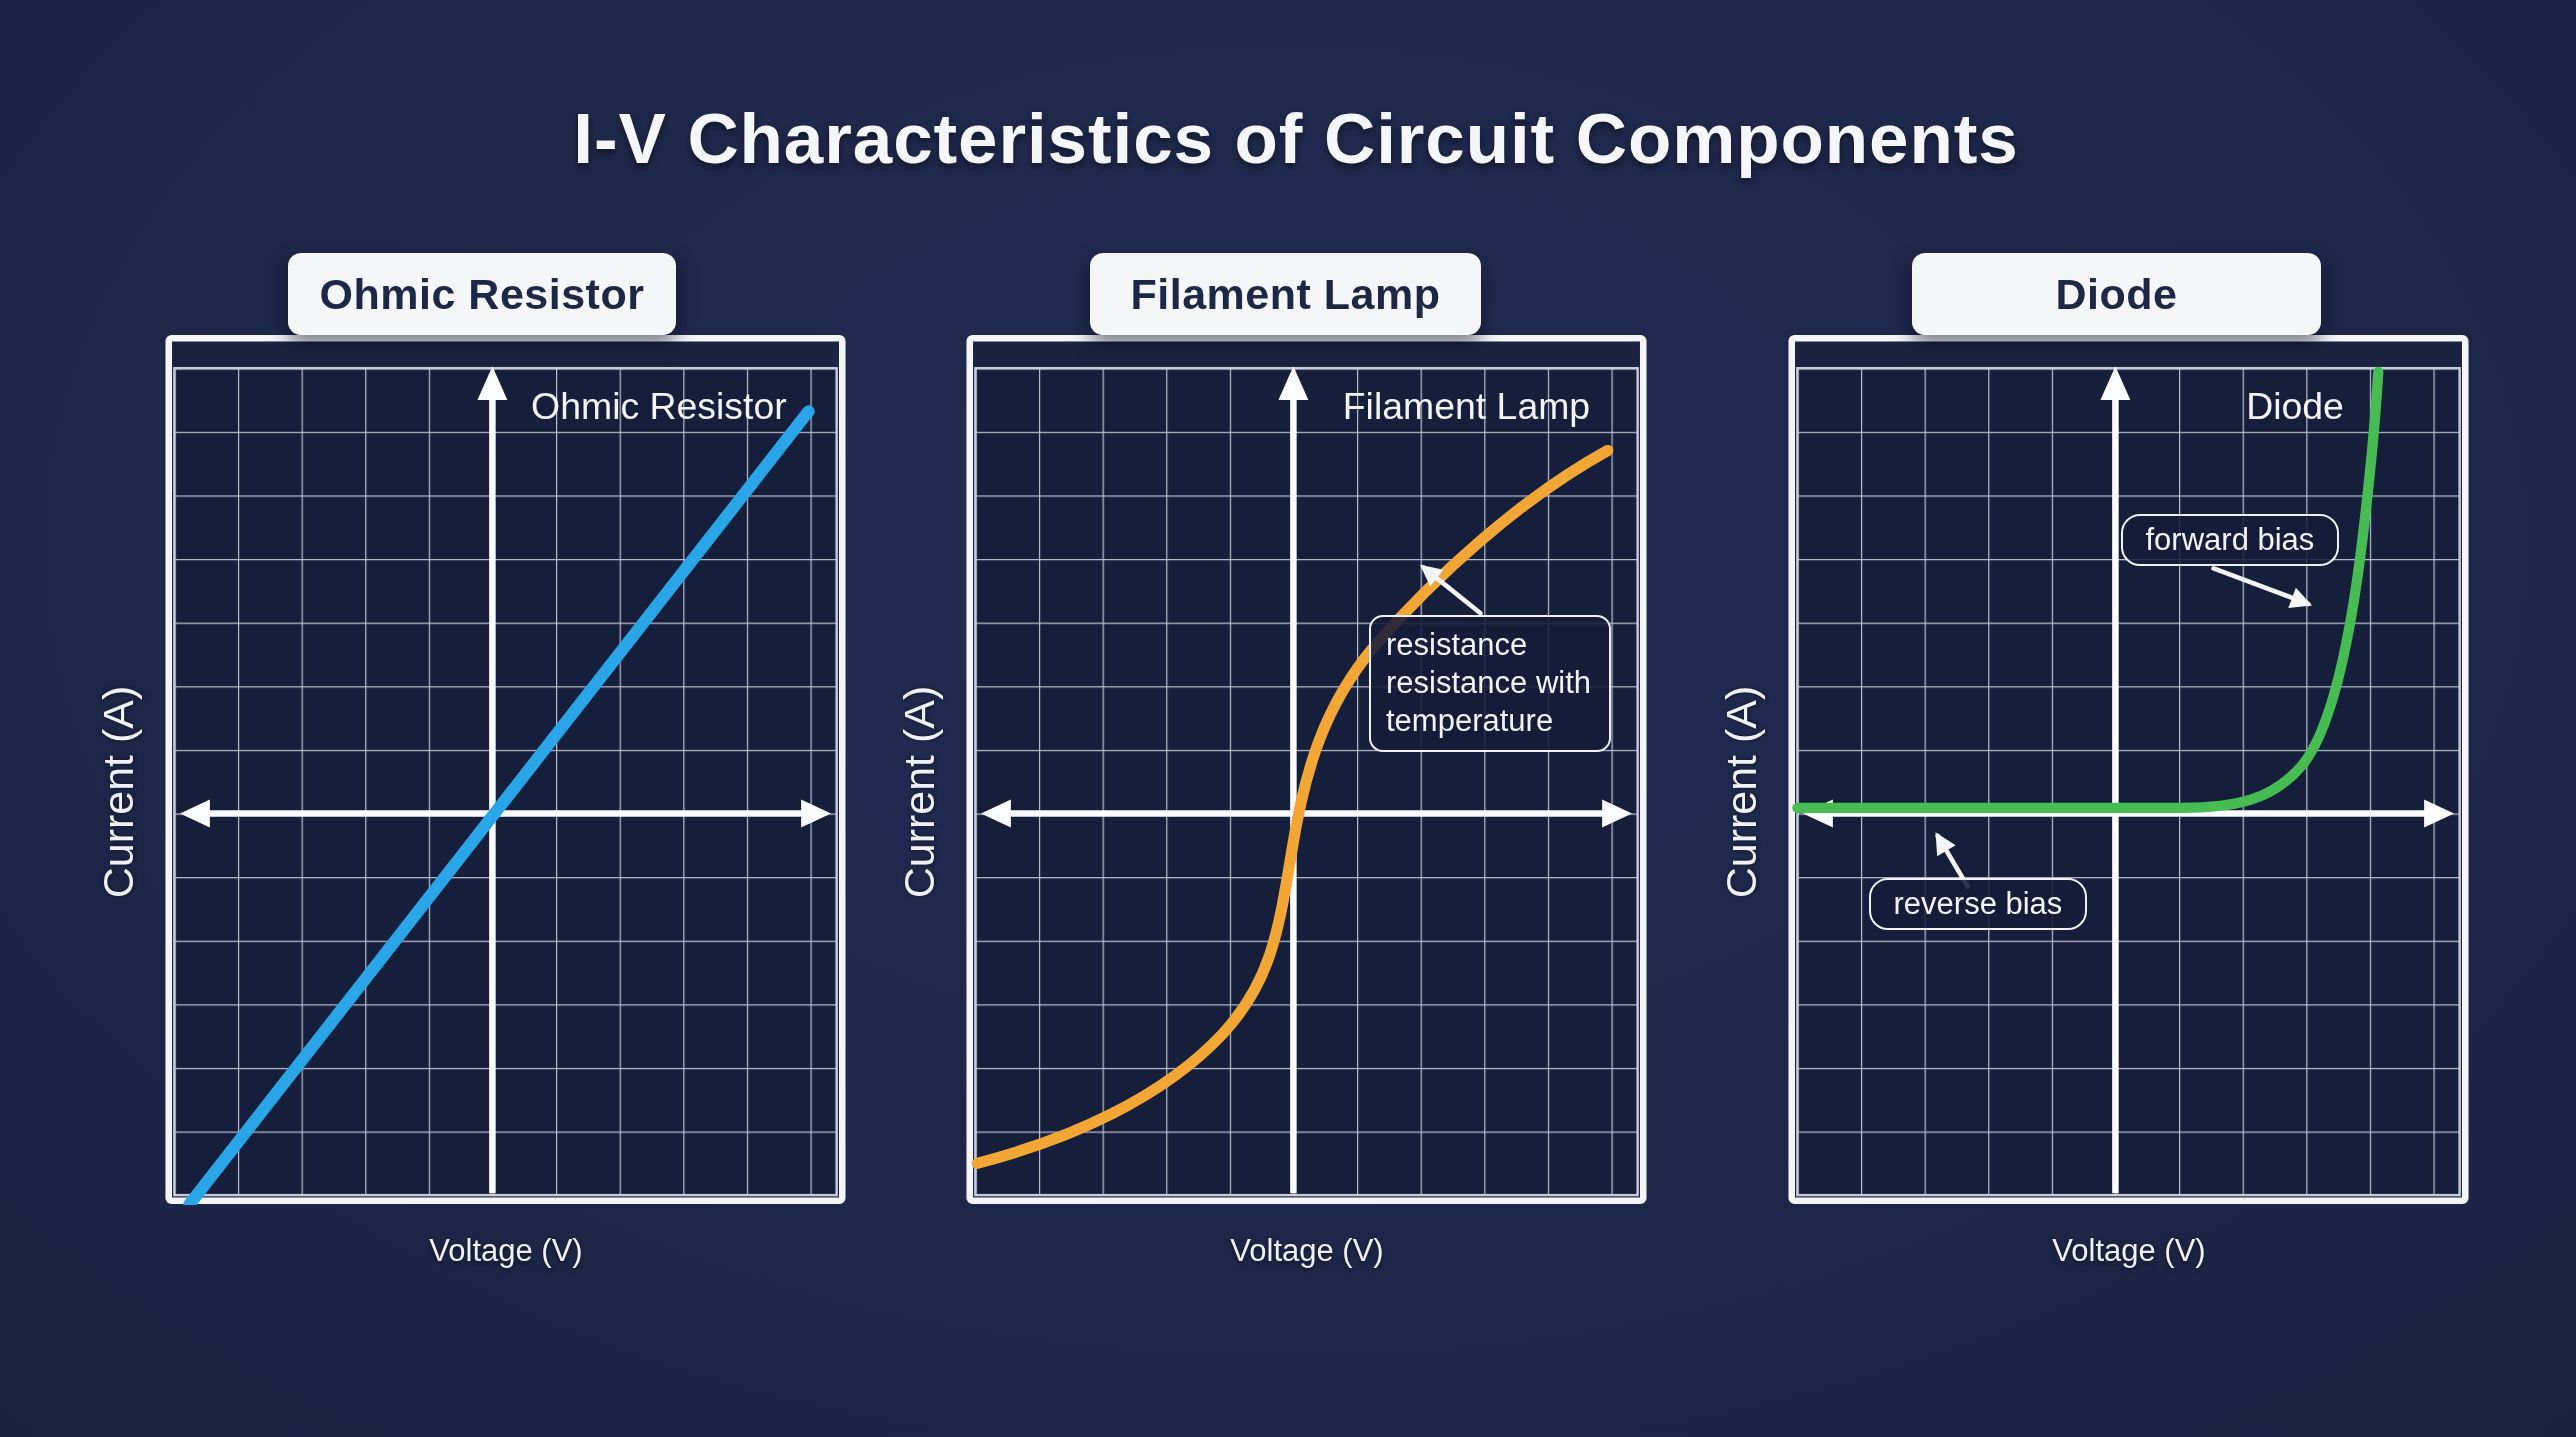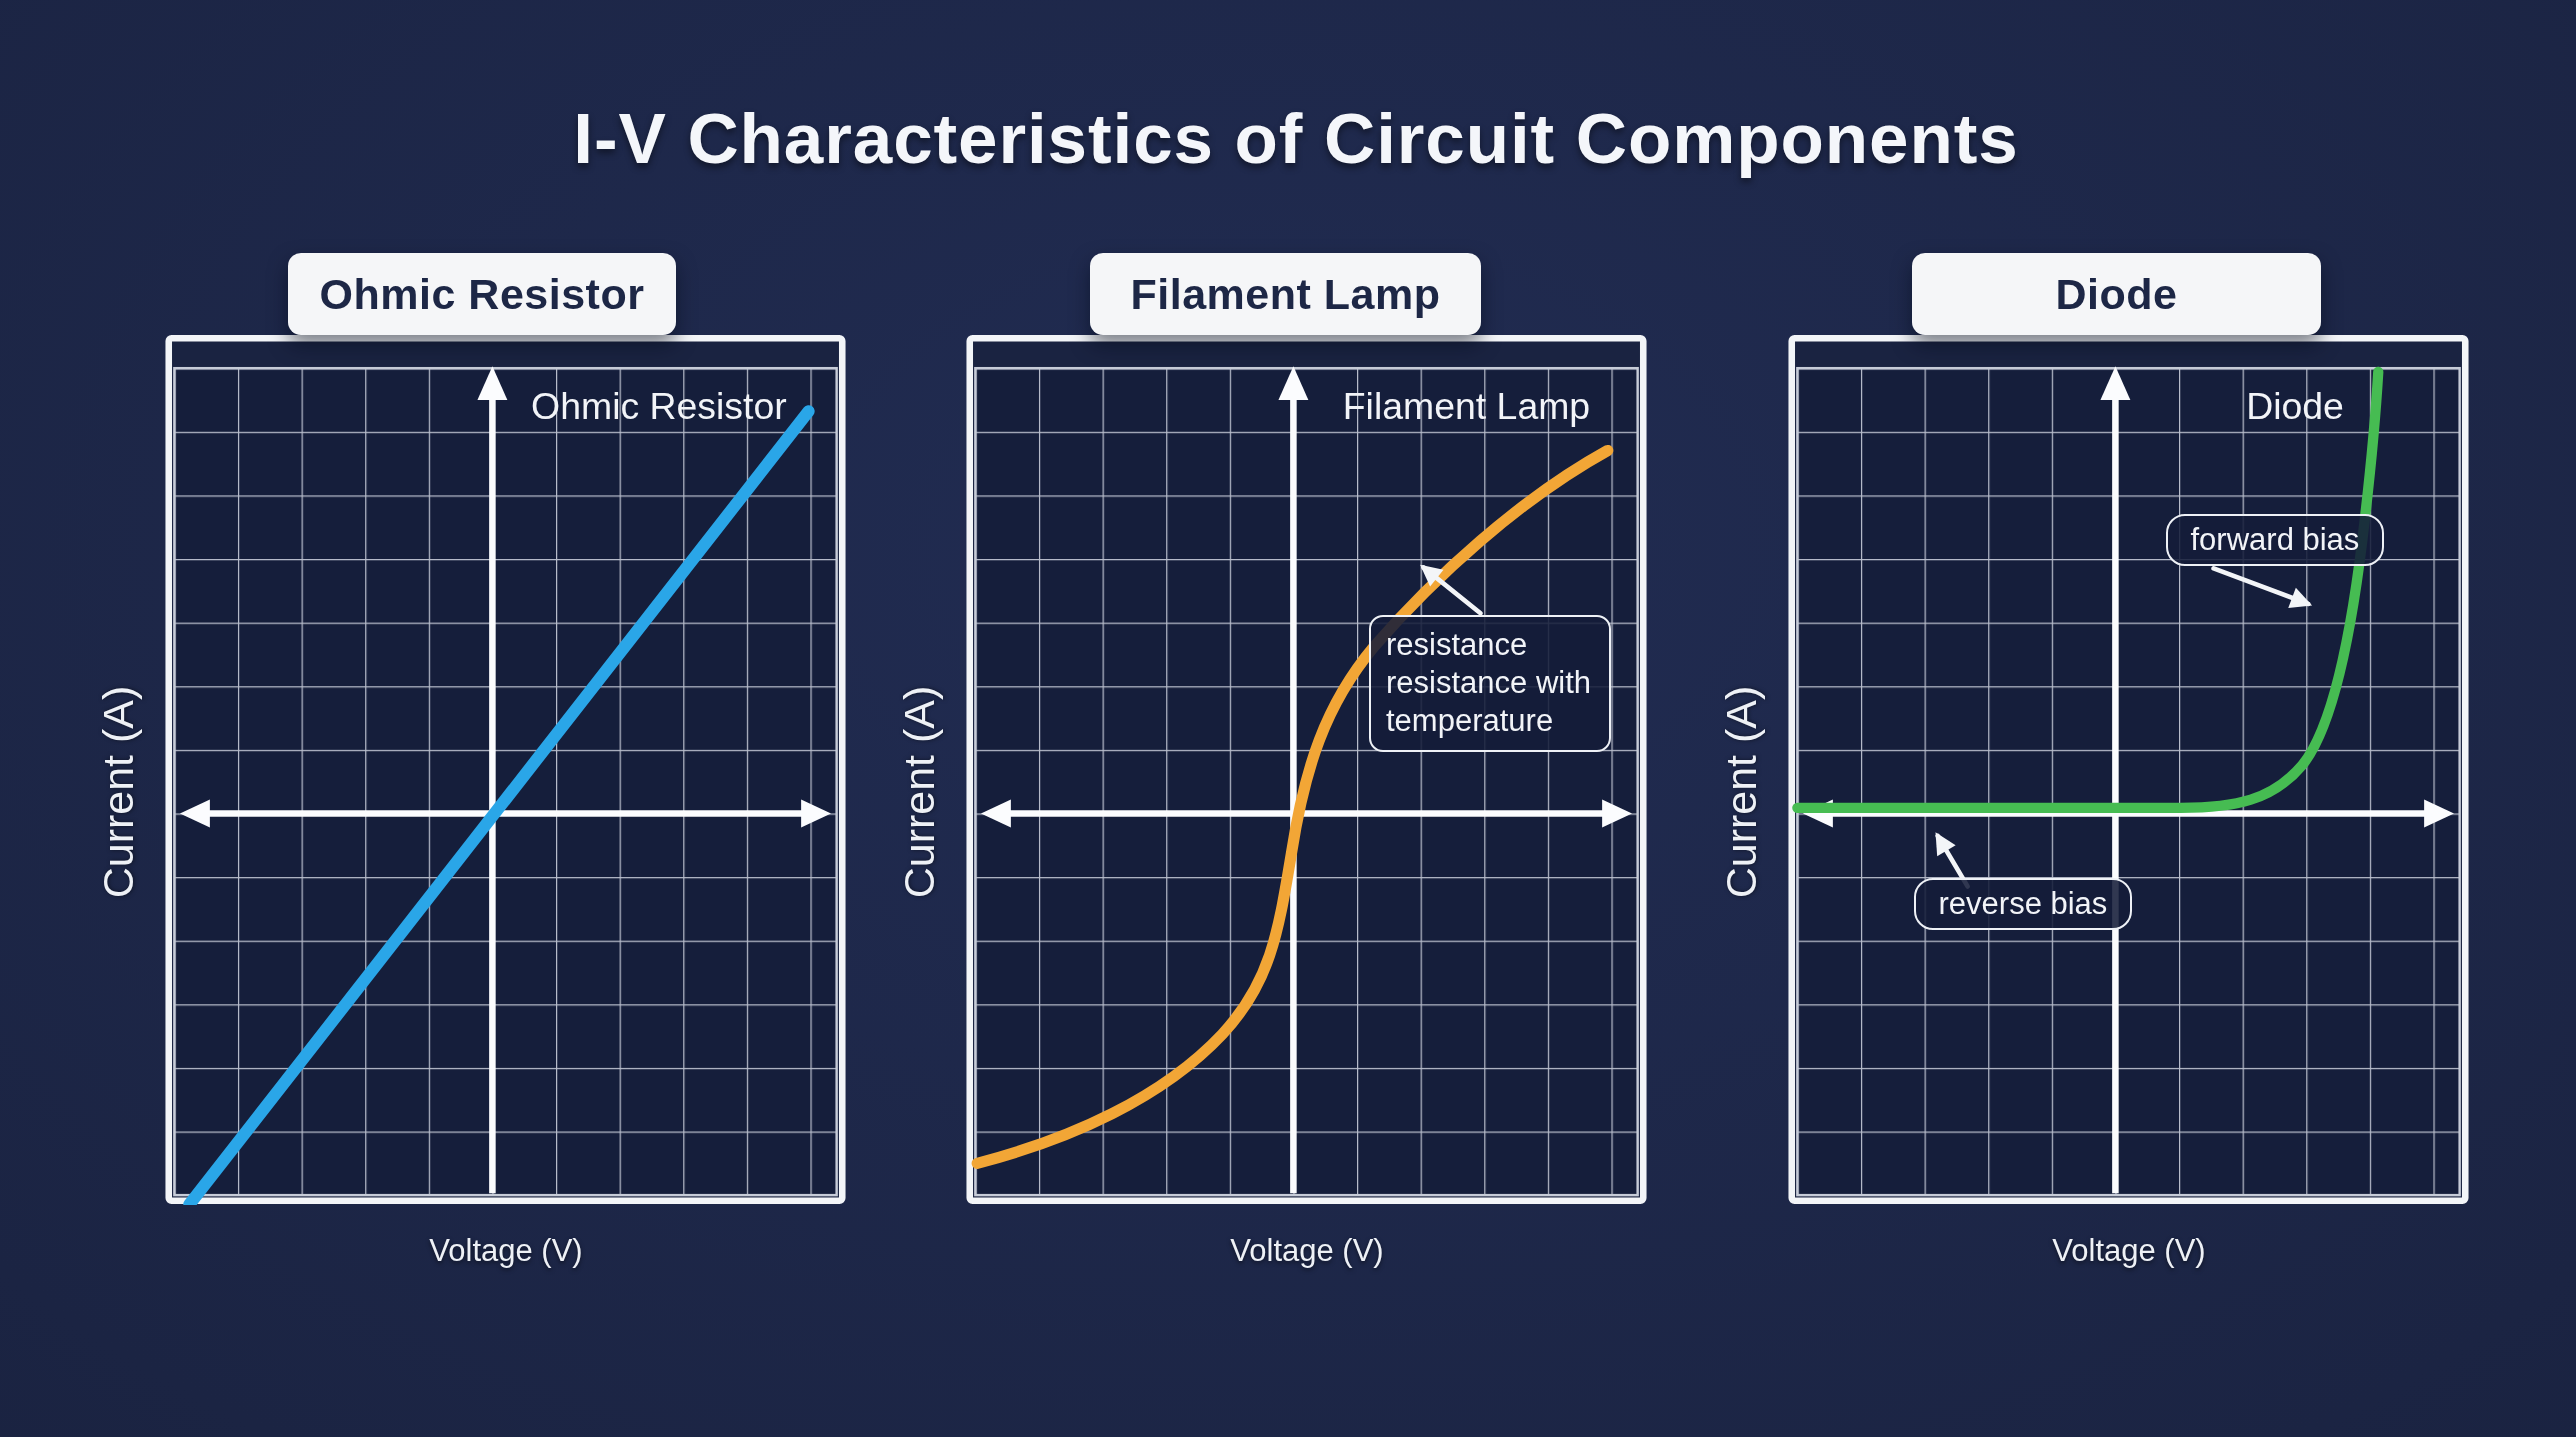--- a/index.html
+++ b/index.html
@@ -54,21 +54,20 @@
     color:#f2f4f8;font-size:31px;font-weight:500;
     box-sizing:border-box;
   }
   .callout.multiline{
     border-radius:14px;padding:9.4px 15px;line-height:38px;width:242px;
   }
   .callout.pill{
     border-radius:19px;height:52px;padding:0 22.5px;
     display:inline-flex;align-items:center;justify-content:center;
     white-space:nowrap;
-    margin-left:45px;
   }
 </style>
 </head>
 <body>
 
 <div class="page">
 
   <h1 class="page-title">I-V Characteristics of Circuit Components</h1>
 
   <section class="chart-group" style="left:165px;">

